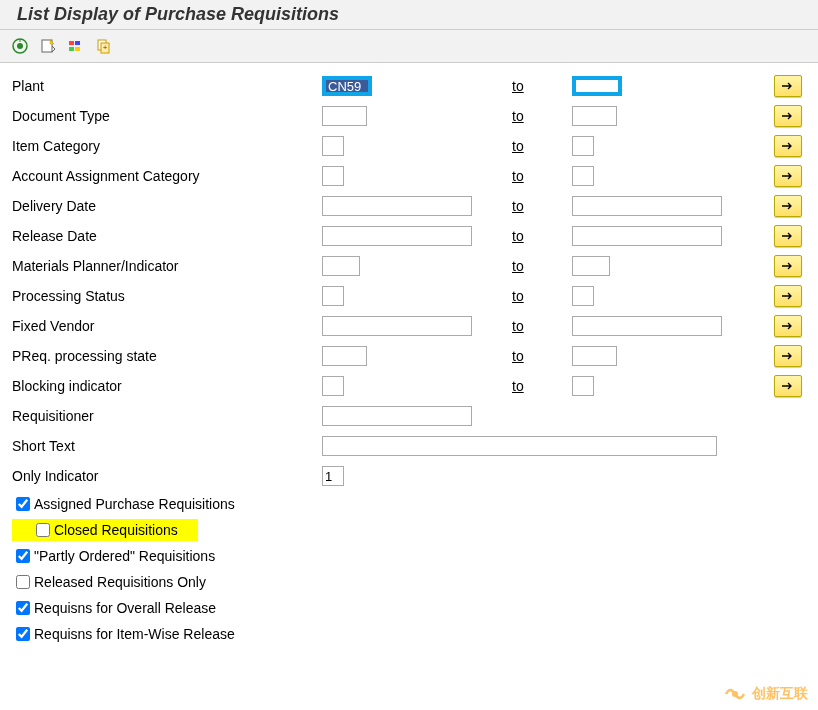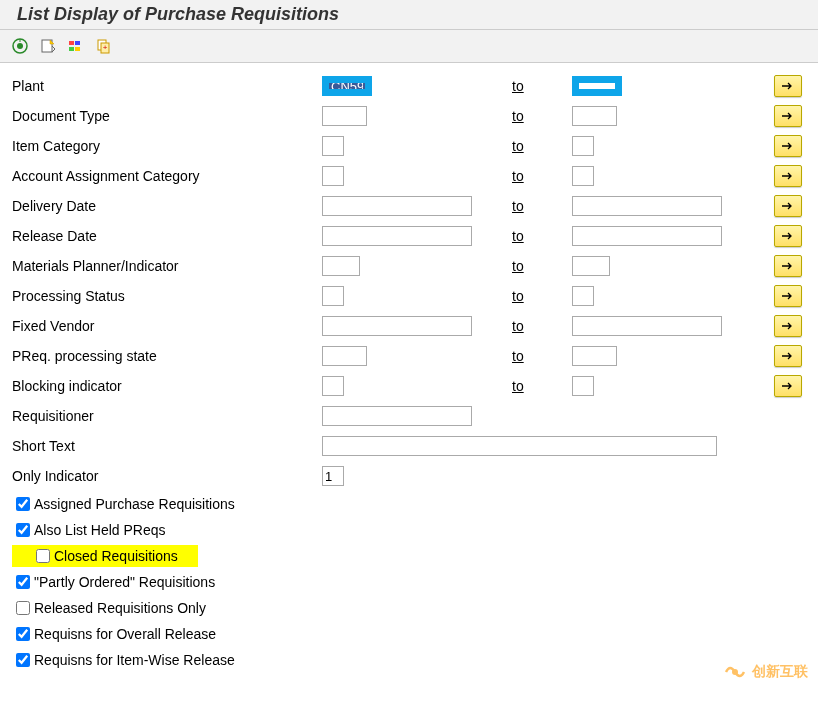--- a/index.html
+++ b/index.html
@@ -63,21 +63,21 @@
       width: 190px;
     }
     .ms-col {
       width: 40px;
       display: flex;
       justify-content: flex-end;
     }
     .input-small {
       width: 50px;
       height: 20px;
-      border: 7px solid #0ea5e9;
+      border: 4px solid #0ea5e9;
       padding: 0 2px;
       font-size: 13px;
       box-sizing: border-box;
     }
     .input-xs {
       width: 22px;
       height: 20px;
       border: 1px solid #aaaaaa;
       padding: 0 2px;
       font-size: 13px;
@@ -141,21 +141,21 @@
     .input-sort {
       width: 22px;
       height: 20px;
       border: 1px solid #aaaaaa;
       padding: 0 2px;
       font-size: 13px;
       box-sizing: border-box;
     }
     .watermark {
       position: absolute;
-      bottom: 28px;
+      bottom: 6px;
       right: 10px;
       font-size: 14px;
       color: #ff9900;
       opacity: 0.6;
       font-weight: bold;
     }
   </style>
 </head>
 <body>
 
@@ -362,24 +362,20 @@
   <div class="form-row">
     <div class="label-col">Only Indicator</div>
     <div><input class="input-sort" value="1" style=""></div>
   </div>
 
   <div class="checkbox-row">
     <input type="checkbox" checked="" style="">
     <span>Assigned Purchase Requisitions</span>
   </div>
 
-  <div class="checkbox-row">
-    <input type="checkbox" checked="" style="">
-    <span>Also List Held PReqs</span>
-  </div>
 
   <div class="checkbox-row">
     <span class="highlighted" style="display:flex;align-items:center;">
       <input type="checkbox" style="">
       <span>Closed Requisitions</span>
     </span>
   </div>
 
   <div class="checkbox-row">
     <input type="checkbox" checked="" style="">

